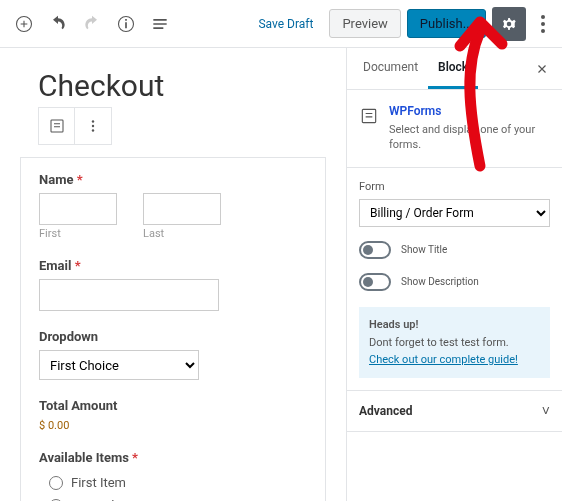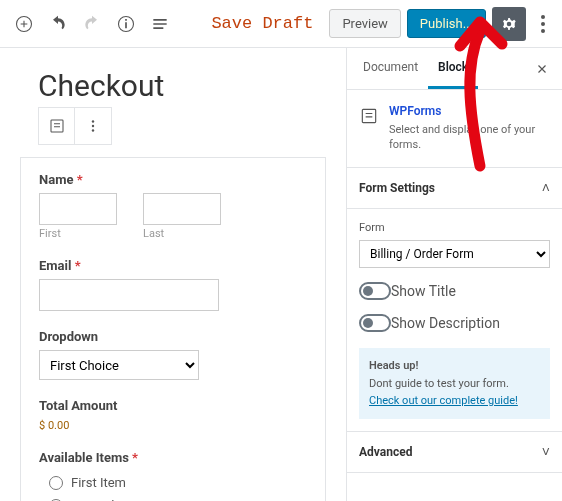--- a/index.html
+++ b/index.html
@@ -3,23 +3,23 @@
 <meta charset="utf-8">
 <style>
   * { box-sizing: border-box; margin: 0; padding: 0; font-family: -apple-system, BlinkMacSystemFont, "Segoe UI", Roboto, sans-serif; }
   body { background: #fff; width: 562px; height: 501px; overflow: hidden; position: relative; }
   .toolbar { height: 48px; display: flex; align-items: center; padding: 0 8px; border-bottom: 1px solid #e2e4e7; }
   .toolbar-left { display: flex; align-items: center; gap: 2px; }
   .tb-btn { width: 32px; height: 32px; display: flex; align-items: center; justify-content: center; background: none; border: none; cursor: pointer; color: #555; border-radius: 3px; }
   .tb-btn svg { width: 20px; height: 20px; fill: currentColor; }
   .tb-btn.disabled { color: #ccc; }
   .toolbar-right { margin-left: auto; display: flex; align-items: center; gap: 6px; }
-  .link-btn { background: none; border: none; color: #c2410c; font-size: 17px; cursor: pointer; padding: 6px 10px; font-family: Liberation Mono, monospace; }
+  .link-btn { background: none; border: none; color: #0369a1; font-size: 12px; cursor: pointer; padding: 6px 10px; }
   .btn-secondary { background: #f3f4f5; border: 1px solid #ccc; color: #555; font-size: 13px; padding: 6px 12px; border-radius: 3px; cursor: pointer; }
-  .btn-primary { background: #0085ba; border: 1px solid #006a95; color: #fef9c3; font-size: 13px; padding: 6px 12px; border-radius: 3px; cursor: pointer; }
+  .btn-primary { background: #0085ba; border: 1px solid #006a95; color: #0f172a; font-size: 13px; padding: 6px 12px; border-radius: 3px; cursor: pointer; }
   .icon-btn-dark { width: 34px; height: 34px; background: #555d66; border: none; border-radius: 3px; display:flex; align-items:center; justify-content:center; cursor:pointer; color:#fff;}
   .content { display: flex; height: calc(501px - 48px); }
   .editor { flex: 1; padding: 20px 20px 0 20px; overflow-y: auto; }
   .page-title { font-size: 30px; font-weight: 400; color: #333; margin-bottom: 4px; padding-left: 18px;}
   .block-toolbar { display: inline-flex; border: 1px solid #e2e4e7; background:#fff; margin-bottom: 12px; margin-left: 18px;}
   .block-toolbar .bt-item { width: 36px; height: 36px; display:flex; align-items:center; justify-content:center; color:#555; border-right:1px solid #e2e4e7; cursor:pointer;}
   .block-toolbar .bt-item:last-child{border-right:none;}
   .form-wrap { border:1px solid #e2e4e7; padding: 14px 18px 0 18px; }
   .field-group { margin-bottom: 18px; }
   .fld-label { font-size: 13px; font-weight: bold; color: #454545; display:block; margin-bottom:6px;}
@@ -42,21 +42,21 @@
   .block-info { padding: 14px 12px; border-bottom:1px solid #e2e4e7; display:flex; gap:10px;}
   .block-info-icon { width:20px; height:20px; color:#555; flex-shrink:0; margin-top:2px;}
   .block-info-title { font-size:12px; font-weight:600; color:#1d4ed8; margin-bottom:4px;}
   .block-info-desc { font-size:11px; color:#666; line-height:1.4;}
   .panel-header { display:flex; align-items:center; justify-content:space-between; padding: 12px; border-bottom:1px solid #e2e4e7; cursor:pointer;}
   .panel-title { font-size:12px; font-weight:bold; color:#333;}
   .chev { color:#555; font-size:14px;}
   .panel-body { padding: 12px; border-bottom:1px solid #e2e4e7;}
   .sb-label { font-size:11px; color:#555; margin-bottom:6px; display:block;}
   .sb-select { width:100%; height:28px; border:1px solid #ccc; font-size:12px; padding:2px 6px; background:#fff;}
-  .toggle-row { display:flex; align-items:center; margin-top:14px; font-size:14px; color:#555;}
+  .toggle-row { display:flex; align-items:center; gap:10px; margin-top:14px; font-size:10px; color:#555;}
   .toggle { width:32px; height:18px; border:2px solid #6c7781; border-radius:10px; position:relative; cursor:pointer; flex-shrink:0; background:#fff;}
   .toggle::after{content:''; position:absolute; width:10px; height:10px; background:#6c7781; border-radius:50%; top:2px; left:2px;}
   .notice { background:#e8f4fb; padding:10px; font-size:11px; color:#555; margin-top:16px; line-height:1.5;}
   .notice-title{font-weight:600; display:block; margin-bottom:2px;}
   .notice a{color:#0073aa; text-decoration:underline;}
   
   .annotation { position:absolute; top:16px; left:450px; pointer-events:none; z-index:100;}
   .kebab-v { width:22px; display:flex; flex-direction:column; align-items:center; gap:3px; cursor:pointer; padding:6px 2px;}
   .kebab-v span{width:4px;height:4px;background:#555;border-radius:50%;}
 </style>
@@ -192,40 +192,36 @@
             <rect x="4" y="4" width="16" height="16" rx="1"></rect>
             <path d="M8 9h8M8 13h8"></path>
           </svg>
       </div>
       <div>
         <div class="block-info-title">WPForms</div>
         <div class="block-info-desc">Select and display one of your forms.</div>
       </div>
     </div>
 
-    <div class="panel-header">
-      <span class="panel-title">Form Settings</span>
-      <span class="chev">˄</span>
-    </div>
     <div class="panel-body">
       <label class="sb-label">Form</label>
       <select class="sb-select">
         <option>Billing / Order Form</option>
       </select>
       <div class="toggle-row">
         <div class="toggle"></div>
         <span>Show Title</span>
       </div>
       <div class="toggle-row">
         <div class="toggle"></div>
         <span>Show Description</span>
       </div>
       <div class="notice">
         <span class="notice-title">Heads up!</span>
-        <span>Dont guide to test your form.</span><br>
+        <span>Dont forget to test test form.</span><br>
         <a href="#">Check out our complete guide!</a>
       </div>
     </div>
 
     <div class="panel-header">
       <span class="panel-title">Advanced</span>
       <span class="chev">˅</span>
     </div>
   </div>
 </div>

